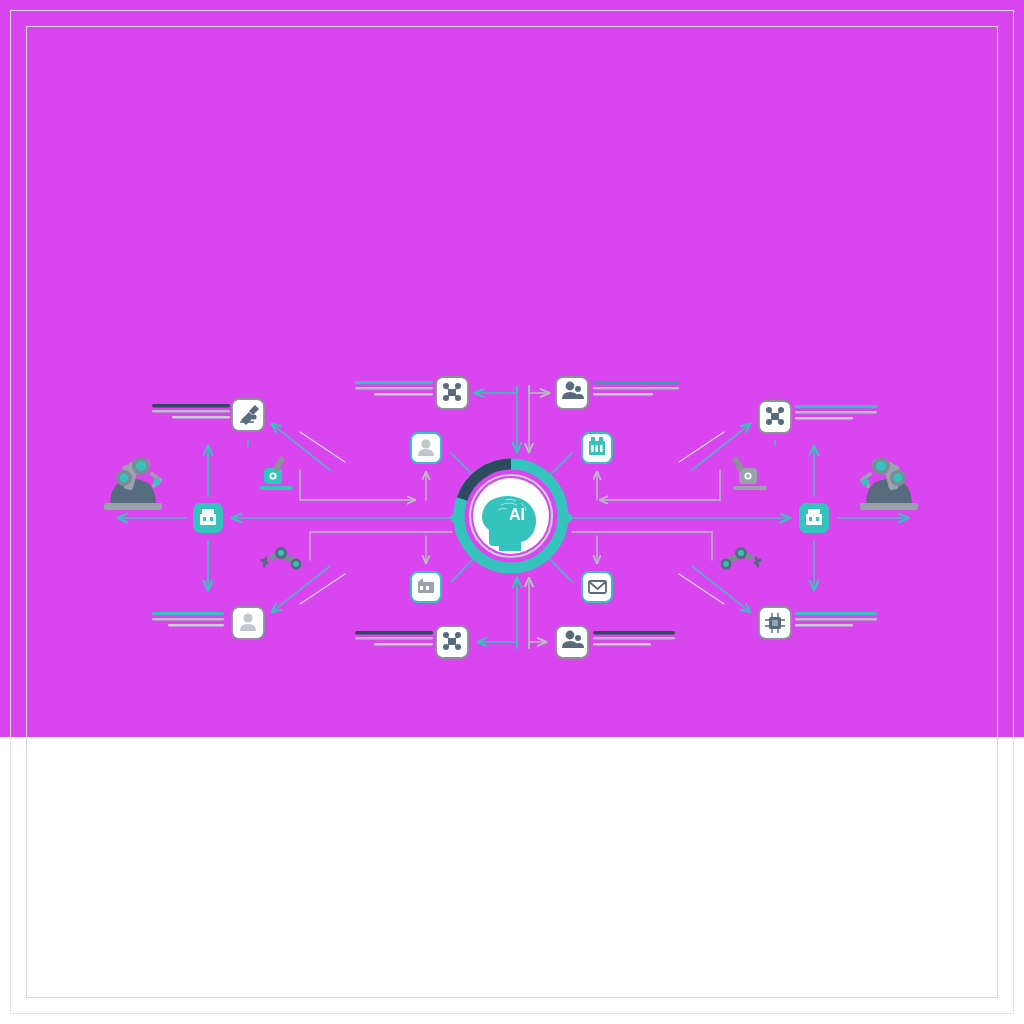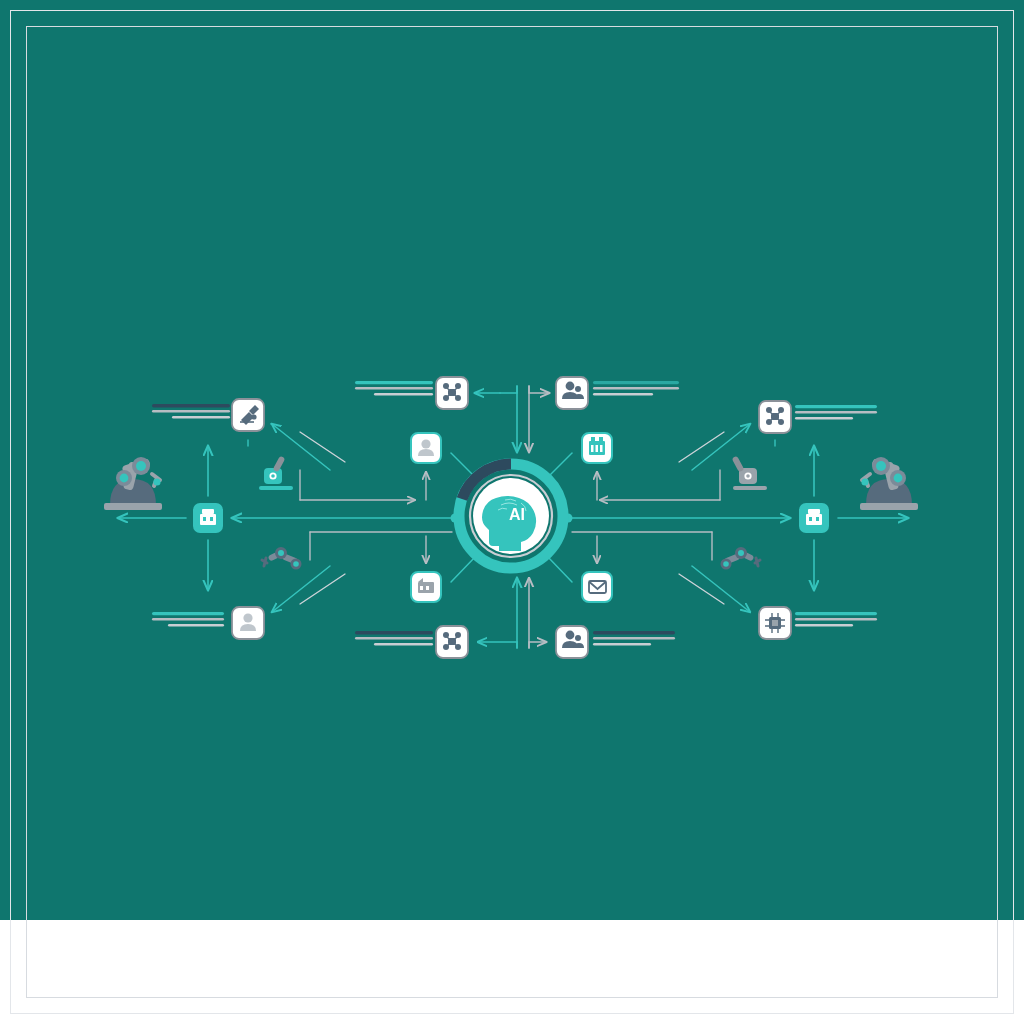--- a/index.html
+++ b/index.html
@@ -1,17 +1,17 @@
 <!DOCTYPE html>
 <html><head>
 <meta charset="utf-8">
 <style>
   html,body{margin:0;padding:0;background:#ffffff;}
   body{width:1024px;height:1024px;font-family:"Liberation Sans",sans-serif;overflow:hidden;}
-  #stage{position:relative;width:1024px;height:920px;background:#0f766e;}
+  #stage{position:relative;width:1024px;height:737px;background:#d946ef;}
   .frame-outer{position:absolute;left:10px;top:10px;width:1004px;height:1004px;border:1.5px solid #e3e6ea;box-sizing:border-box;}
   .frame-inner{position:absolute;left:26px;top:26px;width:972px;height:972px;border:1.5px solid #d7dbe0;box-sizing:border-box;}
   svg#diagram{position:absolute;left:0;top:0;width:1024px;height:1024px;}
 </style>
 </head>
 <body>
 
 <div id="stage">
 
   <div class="frame-outer"></div>

